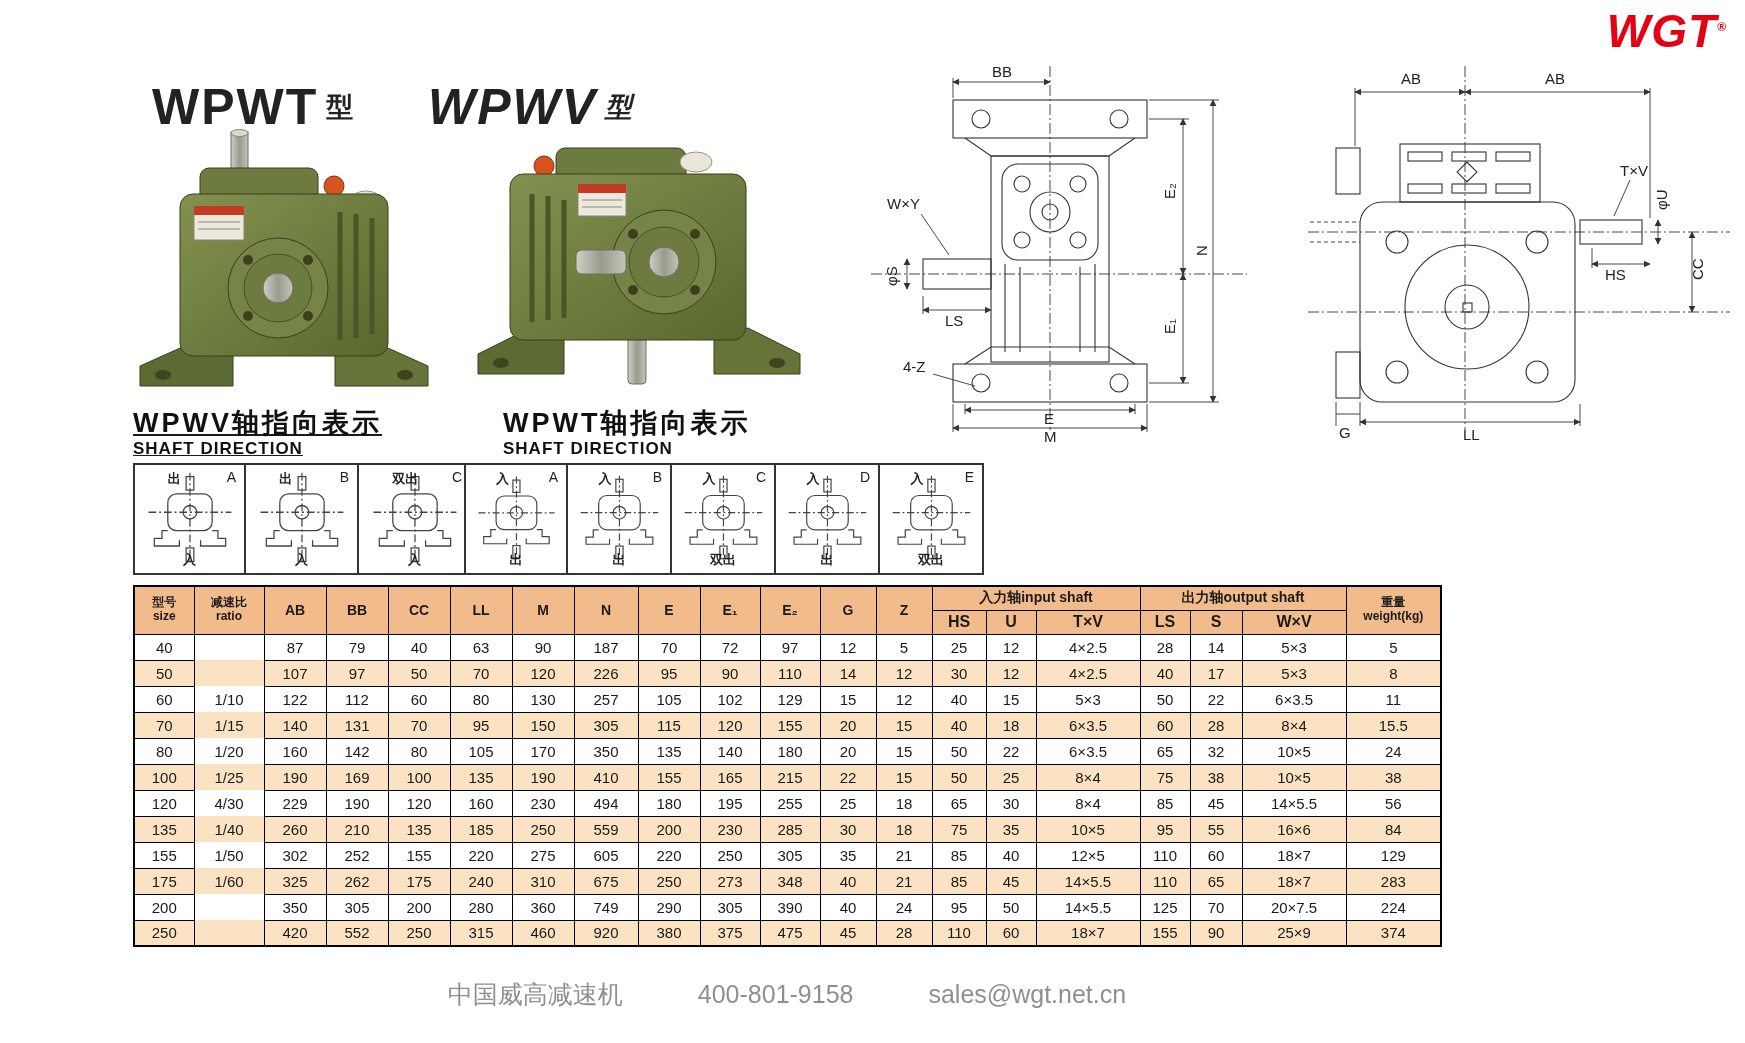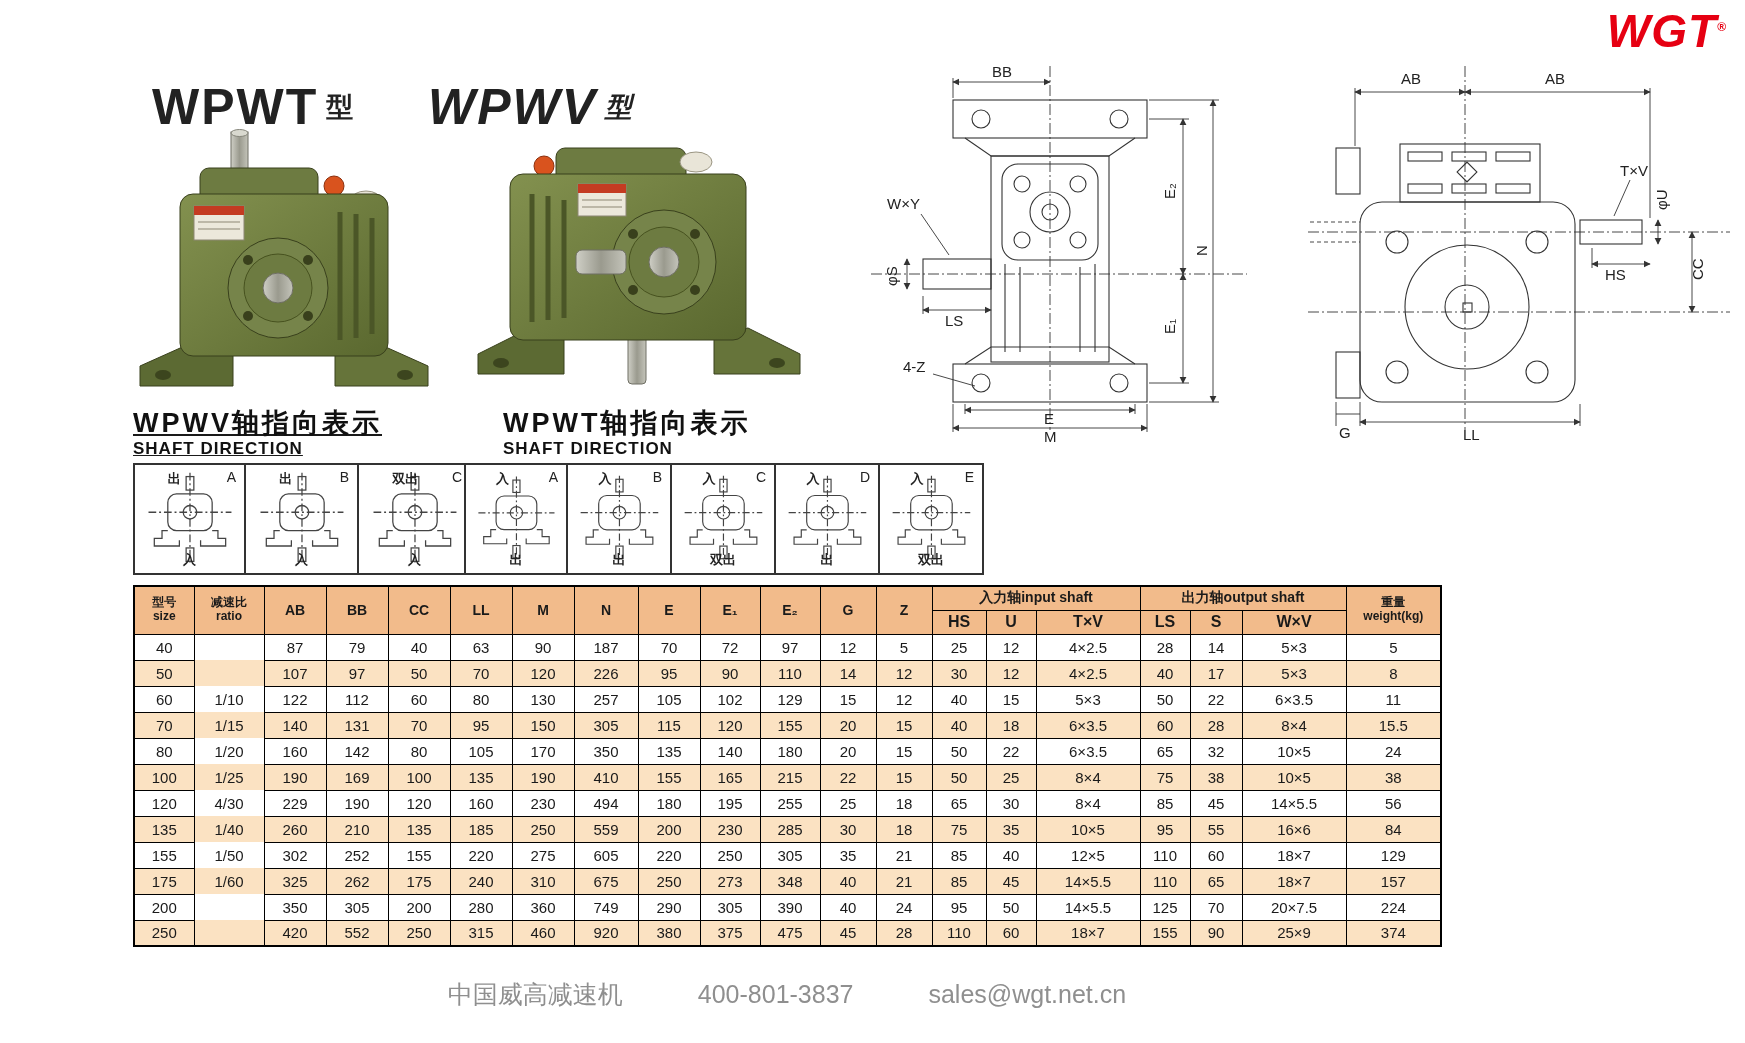--- a/index.html
+++ b/index.html
@@ -699,21 +699,21 @@
         <td>273</td>
         <td>348</td>
         <td>40</td>
         <td>21</td>
         <td>85</td>
         <td>45</td>
         <td>14×5.5</td>
         <td>110</td>
         <td>65</td>
         <td>18×7</td>
-        <td>157</td>
+        <td>283</td>
       </tr>
       <tr>
         <td>200</td>
         <td class="ratio-cell"></td>
         <td>350</td>
         <td>305</td>
         <td>200</td>
         <td>280</td>
         <td>360</td>
         <td>749</td>
@@ -750,15 +750,15 @@
         <td>155</td>
         <td>90</td>
         <td>25×9</td>
         <td>374</td>
       </tr>
     </tbody>
 </table>
 
 <div id="footer">
   <span>中国威高减速机</span>
-  <span>400-801-3837</span>
+  <span>400-801-9158</span>
   <span>sales@wgt.net.cn</span>
 </div>
 
 </body></html>

